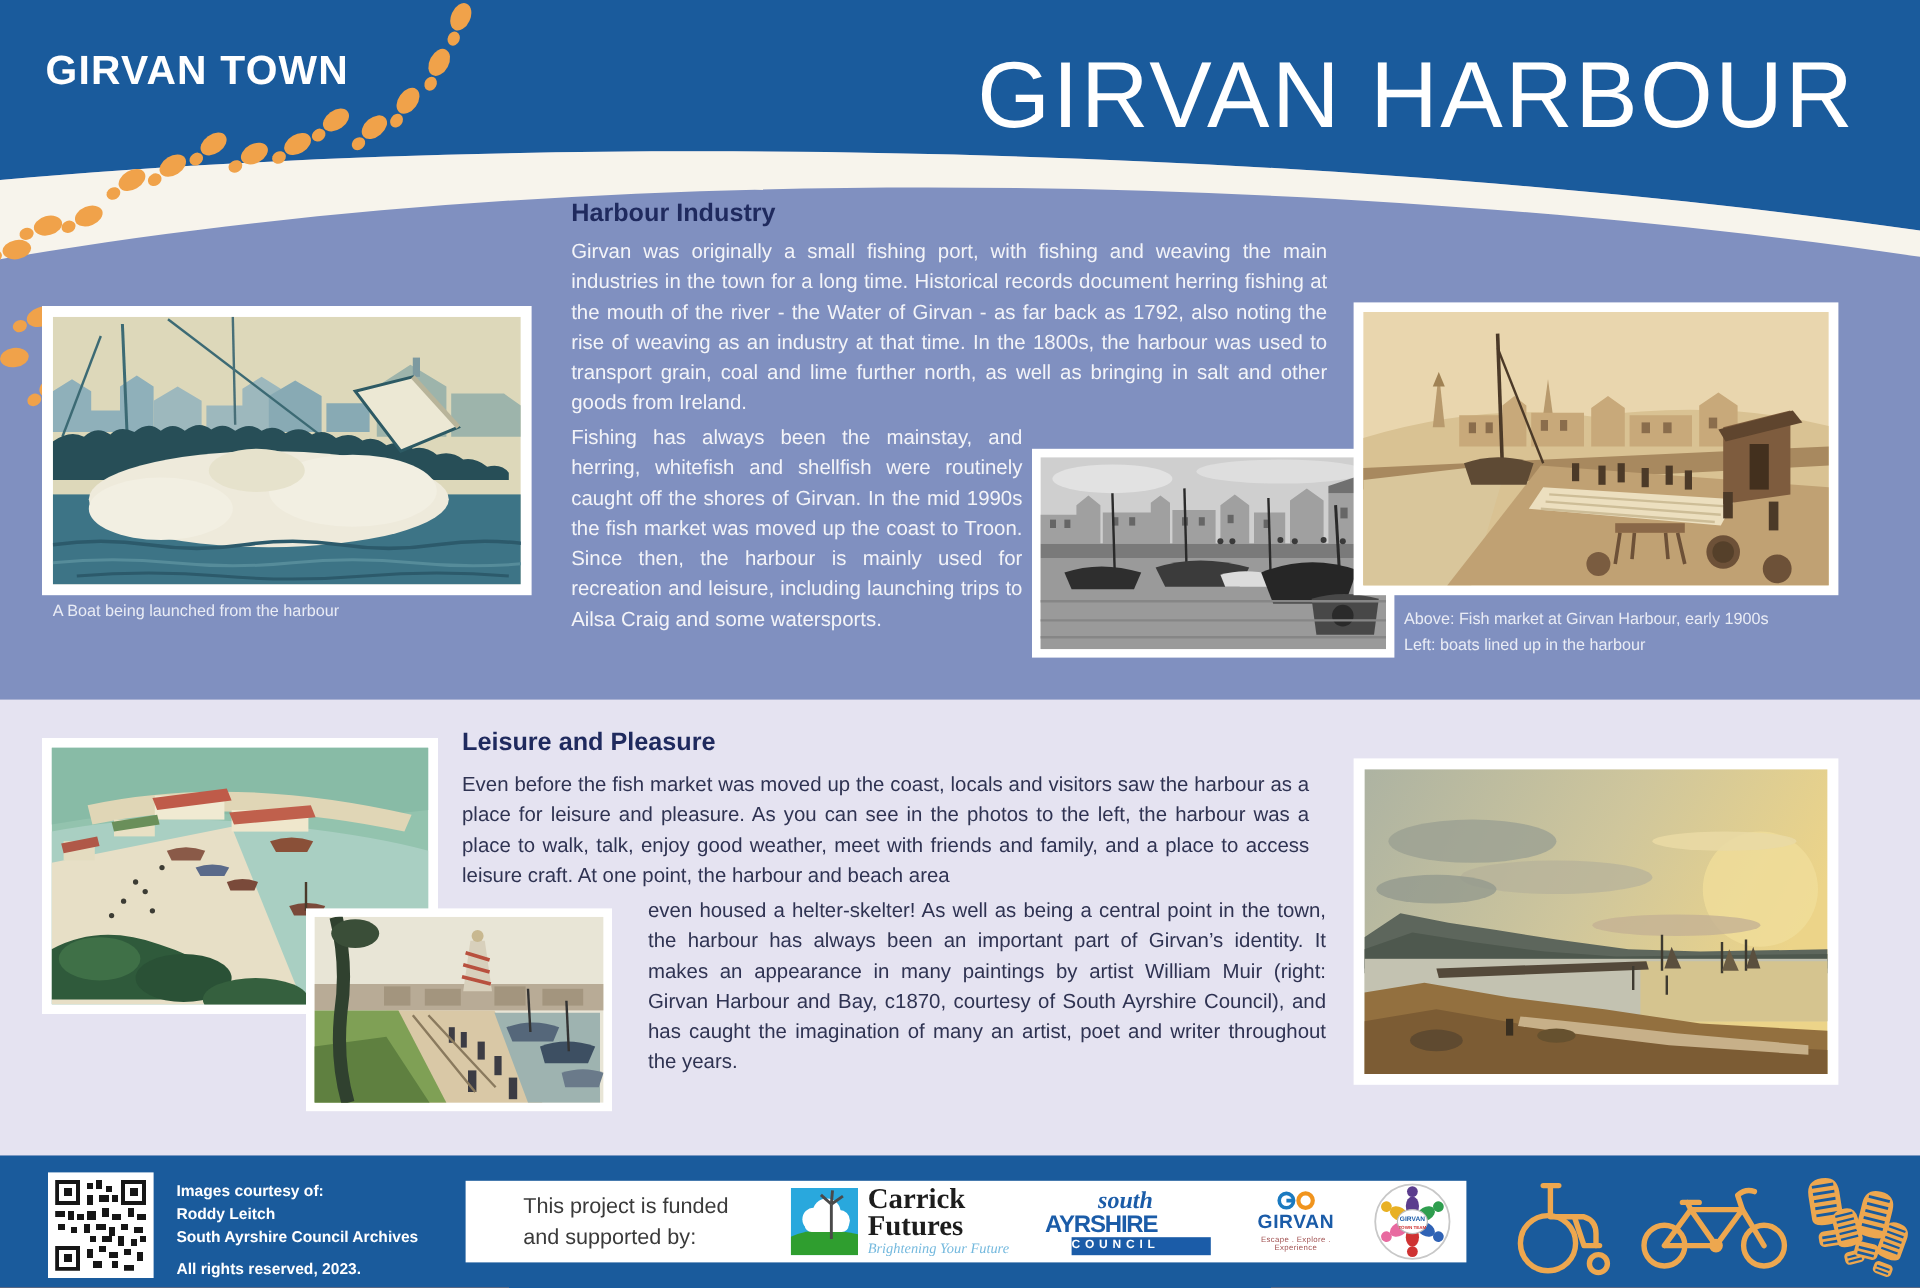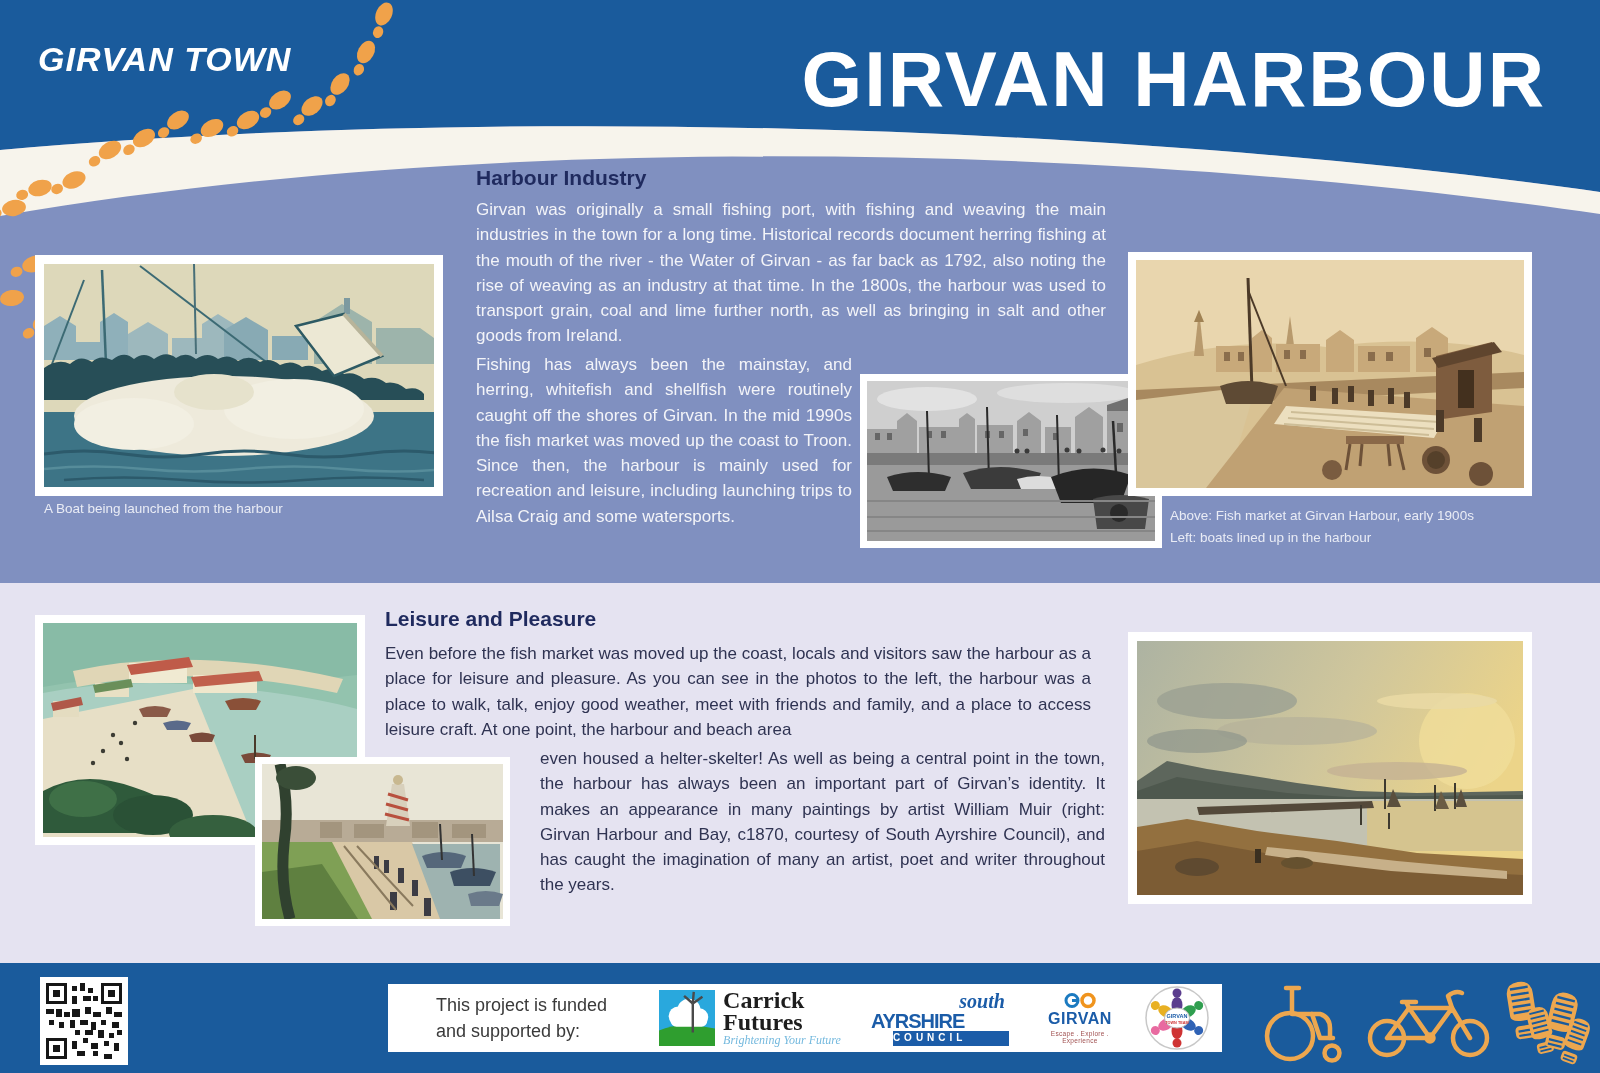--- a/index.html
+++ b/index.html
@@ -3,22 +3,22 @@
 <meta charset="utf-8">
 <style>
   html,body{margin:0;padding:0;background:#555;}
   #poster{position:relative;width:1600px;height:1073px;background:#8090c0;overflow:hidden;
           font-family:"Liberation Sans", sans-serif;}
   .abs{position:absolute;}
   svg{display:block;}
 
   
   #banner-svg{left:0;top:0;}
-  #trail-title{left:38px;top:36px;color:#fff;font-weight:800;font-size:34px;line-height:47px;letter-spacing:1px;font-style:italic;}
-  #page-title{right:54px;top:40px;color:#fff;font-weight:700;font-size:78px;letter-spacing:2px;line-height:1;text-align:center;}
+  #trail-title{left:38px;top:36px;color:#fff;font-weight:800;font-size:34px;line-height:47px;letter-spacing:1px;}
+  #page-title{right:54px;top:40px;color:#fff;font-weight:400;font-size:78px;letter-spacing:2px;line-height:1;text-align:center;}
 
   
   .photo{background:#ffffff;box-sizing:border-box;}
   .photo svg{width:100%;height:100%;}
   #photo-launch{left:35px;top:255px;width:408px;height:241px;padding:9px;}
   #photo-bw{left:860px;top:374px;width:302px;height:174px;padding:7px;}
   #photo-sepia{left:1128px;top:252px;width:404px;height:244px;padding:8px;}
   #photo-aerial{left:35px;top:615px;width:330px;height:230px;padding:8px;z-index:2;}
   #photo-helter{left:255px;top:757px;width:255px;height:169px;padding:7px;z-index:3;}
   #photo-painting{left:1128px;top:632px;width:404px;height:272px;padding:9px;}
@@ -46,21 +46,21 @@
   #credits{left:147px;top:983px;color:#fff;font-size:13px;line-height:19px;font-weight:600;}
   #credits .gap{margin-top:8px;}
   #logo-panel{left:388px;top:984px;width:834px;height:68px;background:#fff;display:flex;align-items:center;}
   #funded-text{margin-left:48px;font-size:18px;color:#3a3a3a;line-height:26px;}
   .logo{display:flex;align-items:center;}
   #carrick{margin-left:52px;}
   #carrick .ctext{margin-left:8px;font-family:"Liberation Serif",serif;color:#1d1d1d;
                   font-size:24px;line-height:22px;font-weight:600;}
   #carrick .ctag{font-size:12px;color:#74b9de;font-style:italic;font-weight:400;line-height:14px;}
   #sac{margin-left:30px;display:block;color:#1b5ca8;width:138px;line-height:1;}
-  #sac .s-south{font-family:"Liberation Serif",serif;font-style:italic;font-size:20px;font-weight:700;text-align:right;padding-right:4px;}
+  #sac .s-south{font-family:"Liberation Serif",serif;font-style:italic;font-size:20px;font-weight:700;text-align:center;padding-right:4px;}
   #sac .s-ayr{font-size:20px;font-weight:900;letter-spacing:-1px;}
   #sac .s-bar{background:#1b5ca8;height:15px;margin-left:22px;display:flex;align-items:center;justify-content:flex-start;}
   #sac .s-bar span{color:#fff;font-size:10px;font-weight:700;letter-spacing:4px;}
   #gogirvan{margin-left:26px;display:block;text-align:center;width:90px;}
   #gogirvan .g-name{font-size:16px;font-weight:800;color:#1b5ca8;letter-spacing:.5px;margin-top:1px;}
   #gogirvan .g-tag{font-size:6.5px;color:#a05050;letter-spacing:.3px;margin-top:2px;}
   #townteam{margin-left:20px;}
   .blue-icon{position:absolute;}
 </style>
 </head>
@@ -403,20 +403,26 @@
           <rect x="17" y="23" width="3" height="2"></rect>
         <rect x="22" y="22" width="2" height="2"></rect>
           <rect x="26" y="23" width="2" height="3"></rect>
           <rect x="12" y="26" width="3" height="2"></rect>
         <rect x="18" y="26" width="2" height="2"></rect>
           <rect x="22" y="27" width="3" height="2"></rect>
       </g>
     </svg>
   </div>
 
+  <div id="credits" class="abs">
+    <div>Images courtesy of:</div>
+    <div>Roddy Leitch</div>
+    <div>South Ayrshire Council Archives</div>
+    <div class="gap">All rights reserved, 2023.</div>
+  </div>
 
   <div id="logo-panel" class="abs">
     <div id="funded-text">
       <div>This project is funded</div>
       <div>and supported by:</div>
     </div>
 
     <div id="carrick" class="logo">
       <svg width="56" height="56" viewBox="0 0 58 58">
         <rect width="58" height="58" fill="#29a8dd"></rect>

